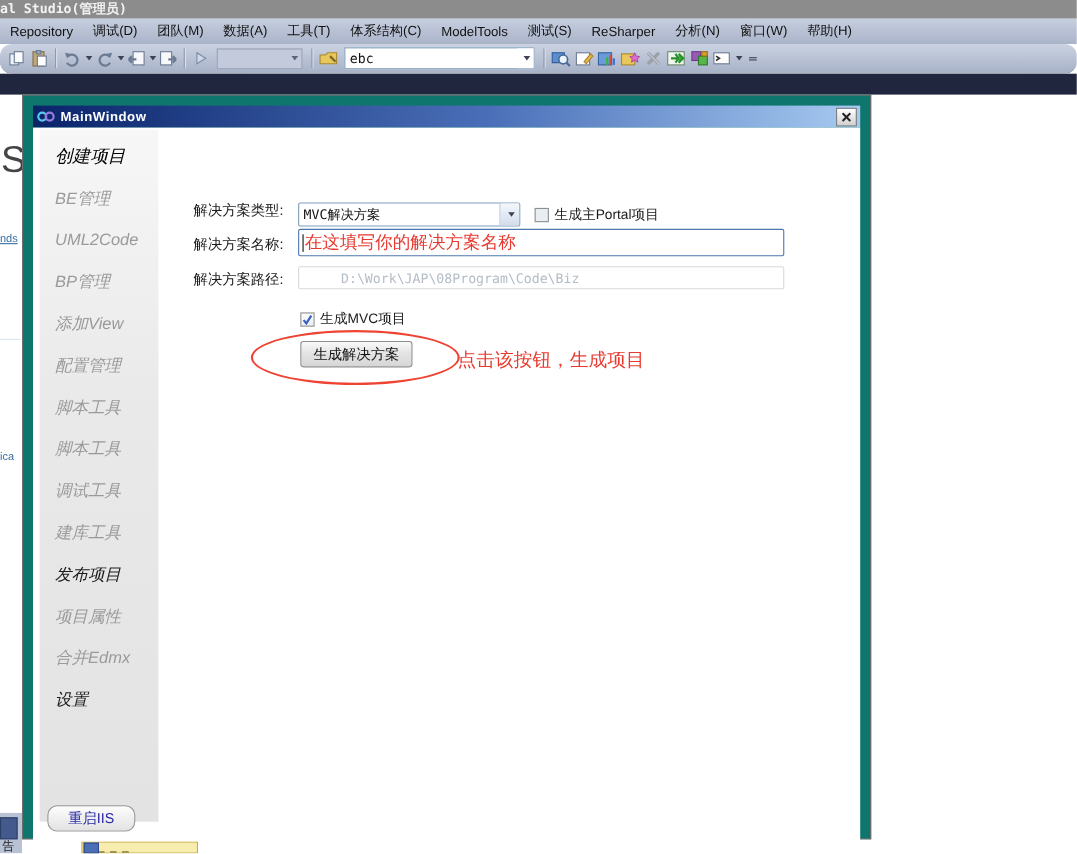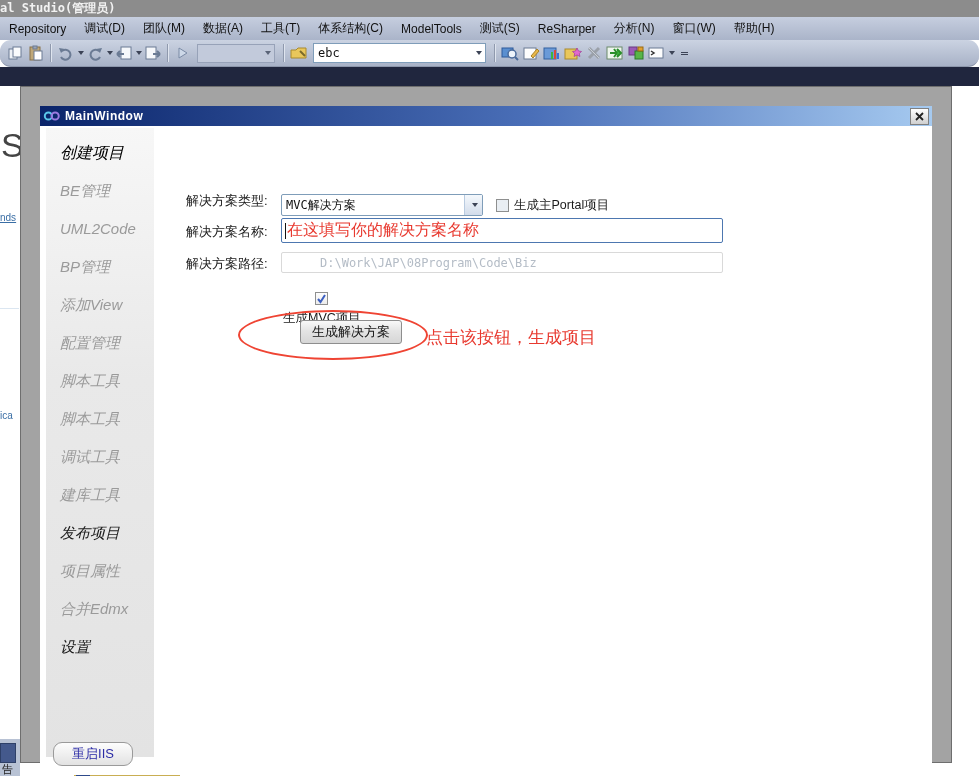--- a/index.html
+++ b/index.html
@@ -39,22 +39,22 @@
   .frag-line{position:absolute;left:0;top:308px;width:19px;height:1px;background:#dbe6f1;}
   .bl-panel{position:absolute;left:0;top:739px;width:20px;height:37px;background:#b8c2d4;}
   .bl-sq{position:absolute;left:0;top:4px;width:14px;height:18px;background:#44598c;border:1px solid #2e4068;}
   .bl-char{position:absolute;left:2px;top:23px;font-size:11px;color:#222;}
   .bottom-yellow{position:absolute;left:74px;top:765px;width:106px;height:11px;background:#f6edae;
       border:1px solid #c9ae52;box-sizing:border-box;overflow:hidden;}
   .bottom-yellow i{display:inline-block;width:6px;height:5px;background:#6a5a22;margin:1px 2px 0 3px;}
   .bottom-blue-bit{position:absolute;left:76px;top:766px;width:12px;height:8px;background:#4a6fb5;border:1px solid #2e4a8a;}
 
   
-  .dialog{position:absolute;left:20px;top:86px;width:932px;height:677px;box-sizing:border-box;
-      background:#a3a3a3;border:1px solid #6e6e6e;padding:19px;}
+  .dialog{position:absolute;left:20px;top:86px;width:772px;height:677px;box-sizing:border-box;
+      background:#0f766e;border:1px solid #6e6e6e;padding:9px;}
   .dlg-titlebar{height:20px;background:linear-gradient(to right,#0a246a,#4a6fb8 55%,#a6caf0);
       display:flex;align-items:center;padding:0 3px;}
   .dlg-title-text{color:#fff;font:bold 12px "Liberation Sans",sans-serif;margin-left:4px;flex:1;
       letter-spacing:.5px;}
   .infinity-icon{display:flex;align-items:center;}
   .close-btn{width:17px;height:15px;background:linear-gradient(#fefefe,#d0d0d0);
       border:1px solid #808080;display:flex;align-items:center;justify-content:center;cursor:pointer;}
   .dlg-client{position:relative;background:#fff;height:649px;overflow:hidden;}
 
   
@@ -78,21 +78,21 @@
   .cb-box{width:13px;height:13px;border:1px solid #8e8f8f;background:linear-gradient(#fdfdfd,#ececec);
       display:flex;align-items:center;justify-content:center;box-sizing:border-box;}
   .cb-box.unchecked{background:#e9eef3;}
   .cb-label{font-size:12.5px;color:#1a1a1a;white-space:nowrap;}
   .textbox{position:absolute;left:241px;box-sizing:border-box;background:#fff;display:flex;align-items:center;}
   .tb-name{top:92px;width:442px;height:25px;border:1px solid #4d77b0;border-radius:2px;padding-left:3px;}
   .tb-name .red-text{font-size:16px;color:#e8392f;white-space:nowrap;}
   .text-caret{width:1px;height:16px;background:#111;margin-right:1px;}
   .tb-path{top:126px;width:442px;height:21px;border:1px solid #d9d9d9;border-radius:2px;padding-left:4px;}
   .tb-path .path-text{font:12px "DejaVu Sans Mono",monospace;color:#b4bcc6;white-space:nowrap;margin-left:34px;}
-  .gen-btn{position:absolute;left:260px;top:194px;width:102px;height:24px;border:1px solid #8e8e8e;
+  .gen-btn{position:absolute;left:243px;top:194px;width:102px;height:24px;border:1px solid #8e8e8e;
       border-radius:3px;background:linear-gradient(#f9f9f9,#e4e4e4 45%,#d6d6d6);
       font-size:13px;color:#111;display:flex;align-items:center;justify-content:center;cursor:pointer;}
   .annot-ellipse{position:absolute;left:198px;top:184px;width:186px;height:46px;border:2px solid #ef4433;
       border-radius:50%;pointer-events:none;}
   .annot-note{position:absolute;left:386px;top:200px;font-size:17px;color:#e8392f;white-space:nowrap;}
 </style>
 </head>
 <body>
 
 <div id="screen">
@@ -307,21 +307,21 @@
       <div class="textbox tb-name">
         <span class="text-caret"></span>
         <span class="red-text">在这填写你的解决方案名称</span>
       </div>
 
       <div class="form-label" style="top:129px;">解决方案路径:</div>
       <div class="textbox tb-path">
         <span class="path-text">D:\Work\JAP\08Program\Code\Biz</span>
       </div>
 
-      <div class="checkbox-row" style="left:243px;top:166px;flex-direction:column;">
+      <div class="checkbox-row" style="left:243px;top:166px;">
         <span class="cb-box">
           <svg width="11" height="11">
               <path d="M2 6 l2.5 3 4.5 -7" fill="none" stroke="#3c5fc0" stroke-width="2"></path>
             </svg>
         </span>
         <span class="cb-label">生成MVC项目</span>
       </div>
 
       <button class="gen-btn">生成解决方案</button>
       <div class="annot-ellipse"></div>

